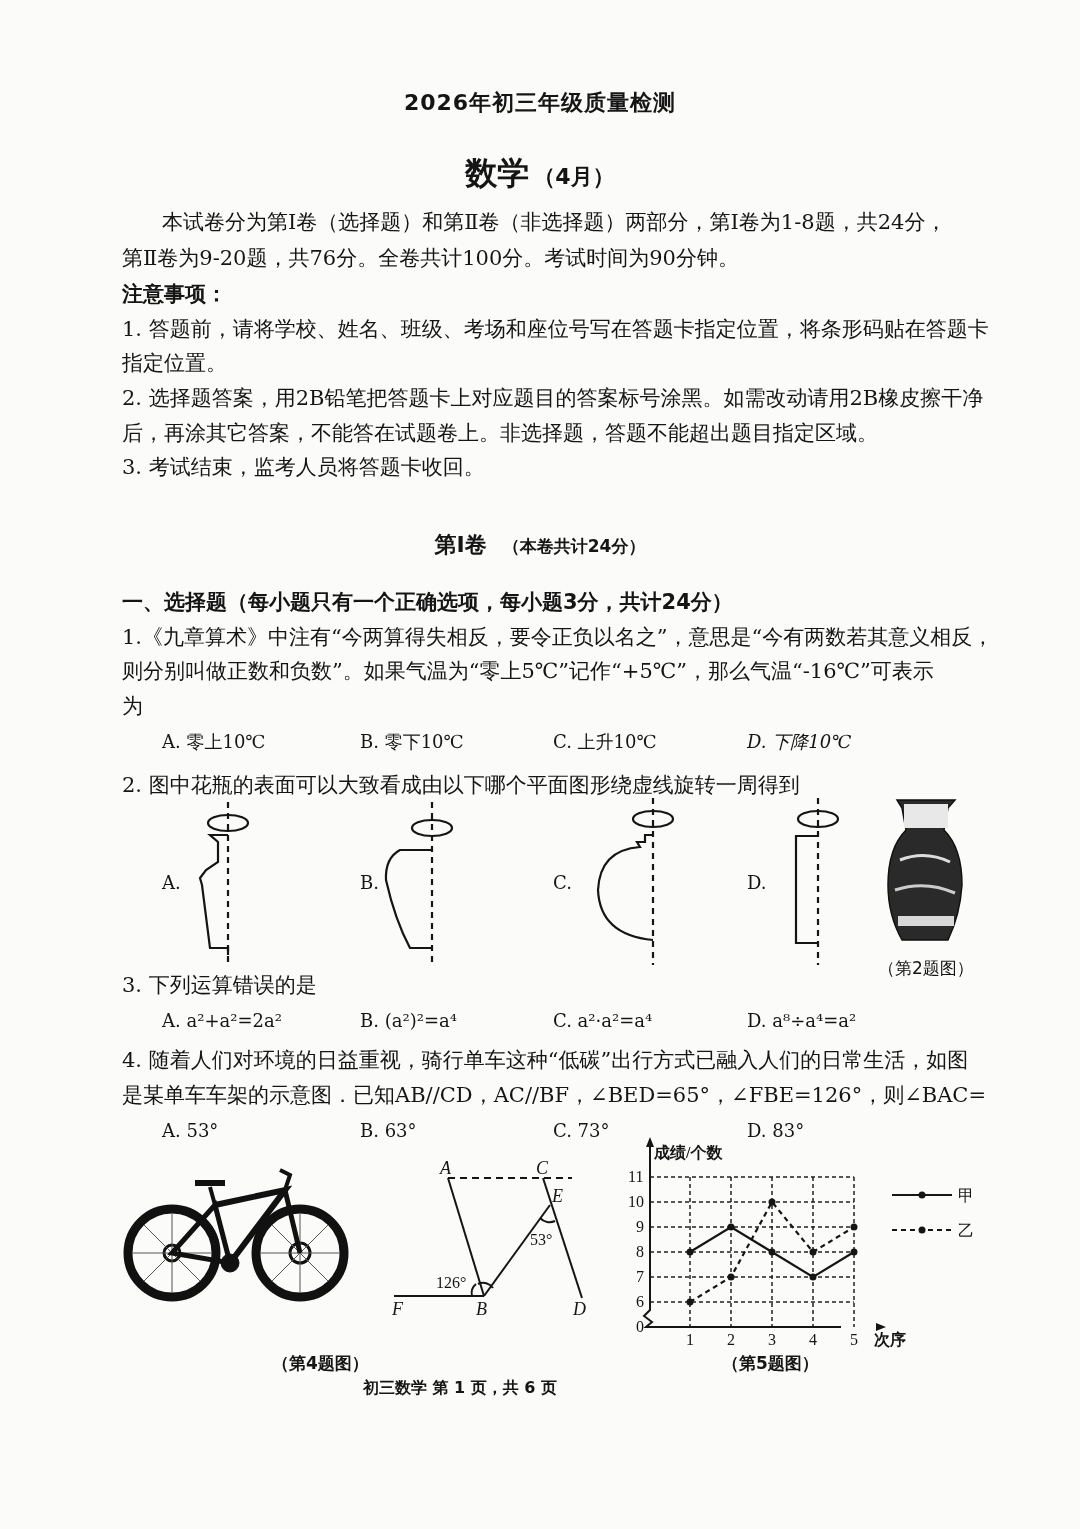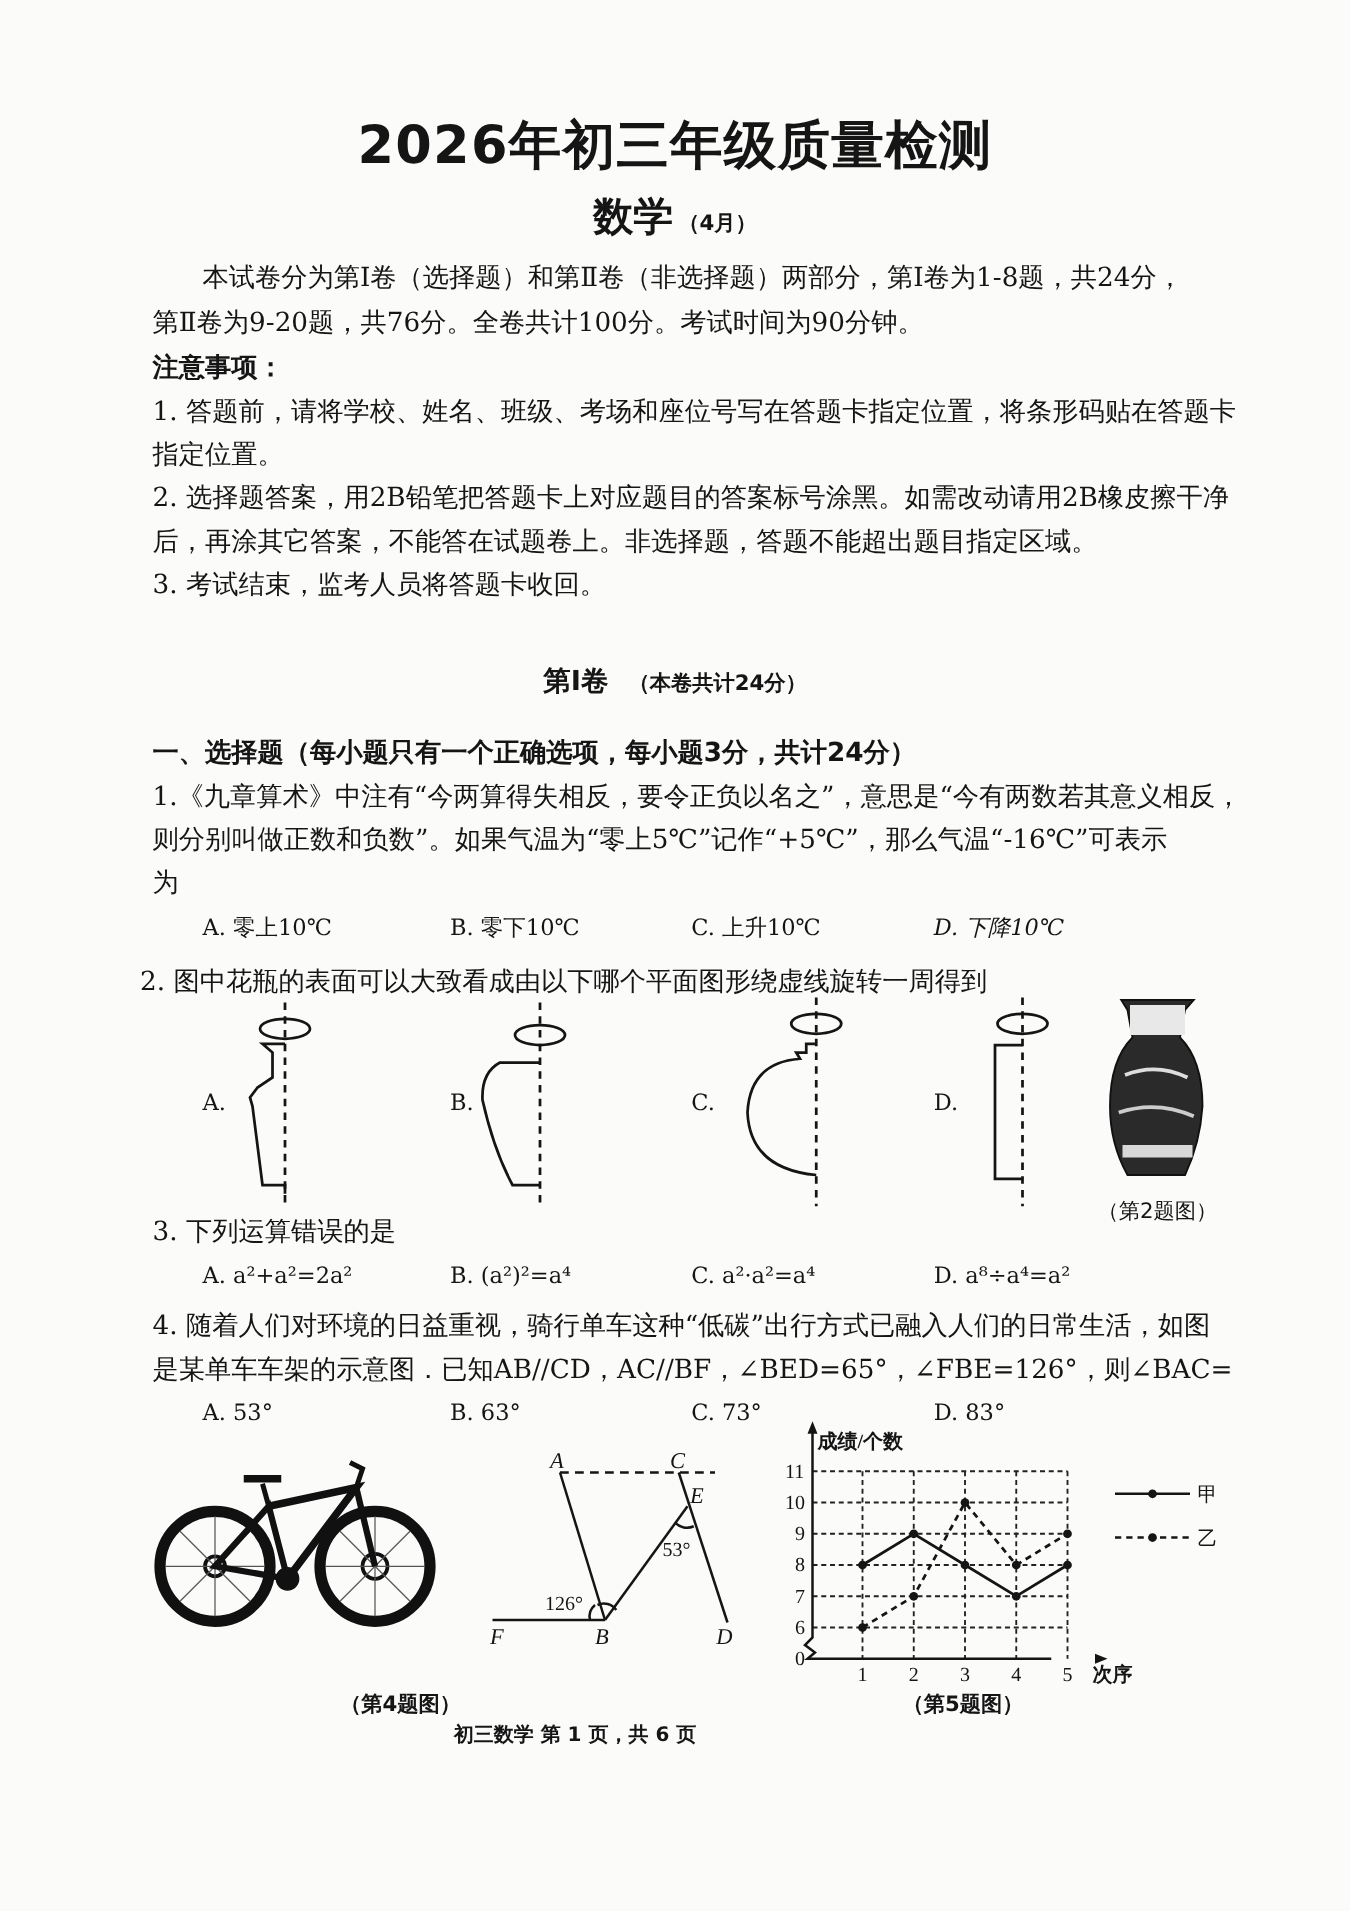--- a/index.html
+++ b/index.html
@@ -1,21 +1,21 @@
 <!DOCTYPE html>
 <html><head>
   <meta charset="utf-8">
   <style>
     * { box-sizing: border-box; margin: 0; padding: 0; }
     html, body { width: 1080px; height: 1529px; background: #fbfbfa; }
     body { position: relative; font-family: "DejaVu Serif", "Liberation Serif", serif; color: #151515; overflow: hidden; }
     .abs { position: absolute; }
-    .title { left: 0; width: 1080px; top: 88px; text-align: center; font-family: "DejaVu Sans", sans-serif; font-weight: bold; font-size: 42px; letter-spacing: 1px; }
+    .title { left: 0; width: 1080px; top: 88px; text-align: center; font-family: "DejaVu Sans", sans-serif; font-weight: bold; font-size: 22px; letter-spacing: 1px; }
     .subtitle { left: 0; width: 1080px; top: 152px; text-align: center; font-family: "DejaVu Sans", sans-serif; font-weight: bold; font-size: 32px; }
-    .subtitle .month { font-size: 17px; font-weight: bold; margin-left: 4px; }
+    .subtitle .month { font-size: 22px; font-weight: bold; margin-left: 4px; }
     .line { font-size: 21px; line-height: 34px; white-space: nowrap; }
     .bold { font-weight: bold; font-family: "DejaVu Sans", sans-serif; }
     .sec-title { left: 0; width: 1080px; top: 530px; text-align: center; font-family: "DejaVu Sans", sans-serif; font-weight: bold; font-size: 22px; }
     .sec-title .sub { font-size: 17px; margin-left: 16px; }
     .opt { font-size: 18px; white-space: nowrap; }
     .caption { font-size: 17px; white-space: nowrap; font-weight: bold; font-family: "DejaVu Sans", sans-serif; }
     svg text { font-family: "Liberation Serif", serif; }
   </style>
 </head>
 <body>
@@ -42,21 +42,21 @@
 <div class="abs line bold" style="left:122px; top:585px;">一、选择题（每小题只有一个正确选项，每小题3分，共计24分）</div>
 
 <div class="abs line" style="left:122px; top:620px;">1.《九章算术》中注有“今两算得失相反，要令正负以名之”，意思是“今有两数若其意义相反，</div>
 <div class="abs line" style="left:122px; top:654px;">则分别叫做正数和负数”。如果气温为“零上5℃”记作“+5℃”，那么气温“-16℃”可表示</div>
 <div class="abs line" style="left:122px; top:689px;">为</div>
 <div class="abs opt" style="left:162px; top:730px;">A. 零上10℃</div>
 <div class="abs opt" style="left:360px; top:730px;">B. 零下10℃</div>
 <div class="abs opt" style="left:553px; top:730px;">C. 上升10℃</div>
 <div class="abs opt" style="left:747px; top:730px;font-style:italic;">D. 下降10℃</div>
 
-<div class="abs line" style="left:112px; top:768px;text-align:center;">2. 图中花瓶的表面可以大致看成由以下哪个平面图形绕虚线旋转一周得到</div>
+<div class="abs line" style="left:122px; top:768px;text-align:center;">2. 图中花瓶的表面可以大致看成由以下哪个平面图形绕虚线旋转一周得到</div>
 
 <div class="abs opt" style="left:162px; top:872px;">A.</div>
 <div class="abs opt" style="left:360px; top:872px;">B.</div>
 <div class="abs opt" style="left:553px; top:872px;">C.</div>
 <div class="abs opt" style="left:747px; top:872px;">D.</div>
 
 <svg class="abs" style="left:0; top:790px;" width="1080" height="185">
   <g fill="none" stroke="#151515" stroke-width="2.2">
 
     <g>

